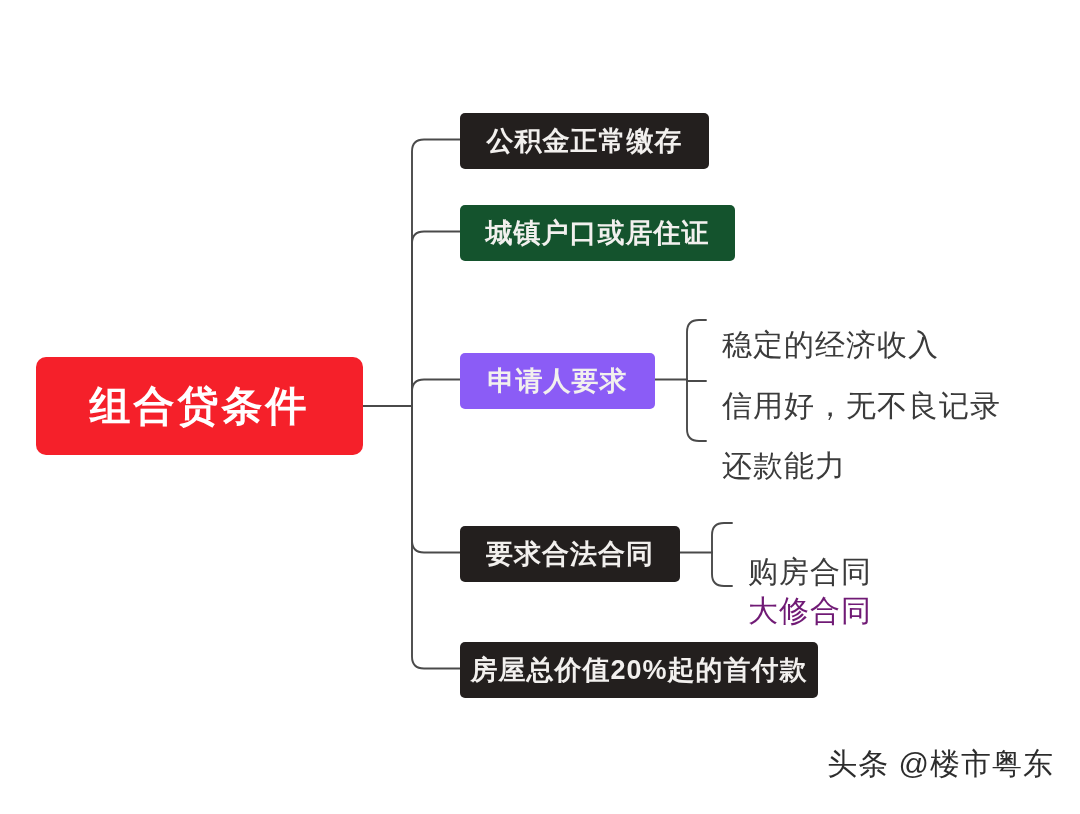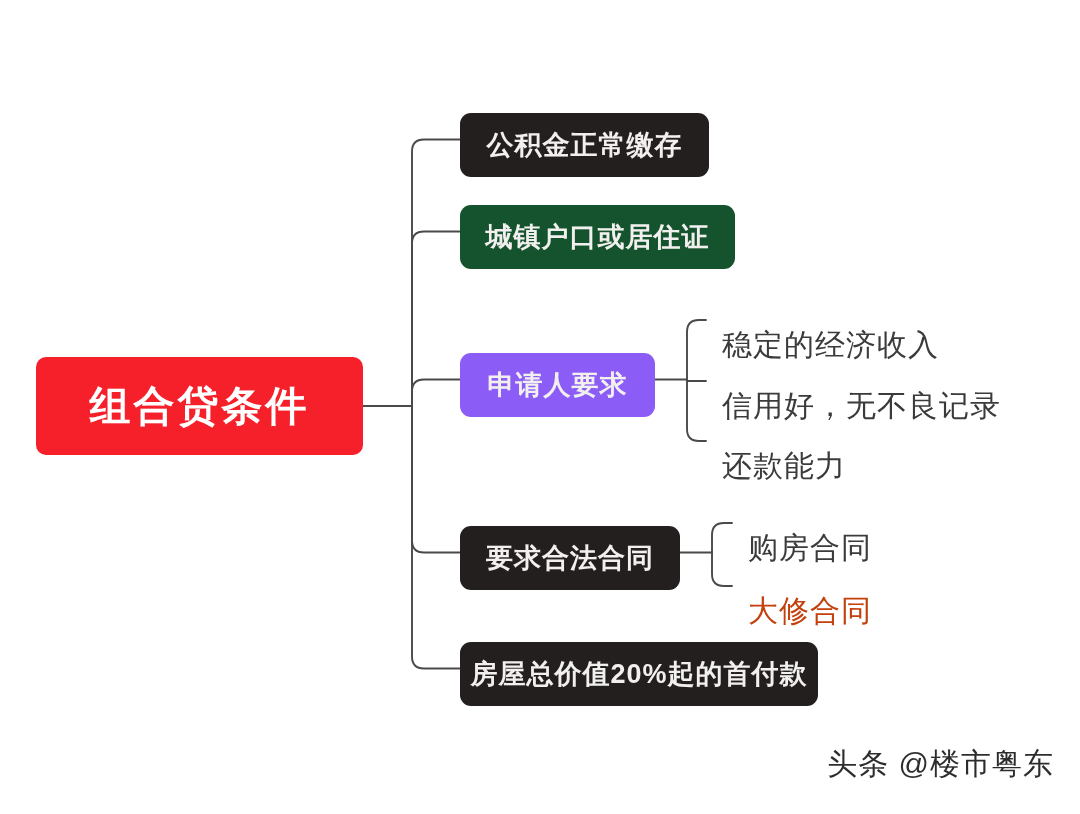--- a/index.html
+++ b/index.html
@@ -44,22 +44,22 @@
     font-size: 41px;
     font-weight: bold;
     letter-spacing: 3px;
     line-height: 1;
     white-space: nowrap;
   }
 
   
   .branch-node {
     position: absolute;
-    height: 64px;
-    border-radius: 11px;
+    height: 56px;
+    border-radius: 5px;
     display: flex;
     align-items: center;
     justify-content: center;
     box-sizing: border-box;
     padding: 8px 18px;
   }
   .branch-node .branch-label {
     color: #f2f0ee;
     font-size: 27px;
     font-weight: bold;
@@ -141,22 +141,22 @@
   <div class="branch-node" style="left: 460px; top: 353px; width: 195px; background: #8b5cf6;">
     <span class="branch-label" style="color: rgb(242, 240, 238);">申请人要求</span>
   </div>
   <div class="leaf-label" style="left: 722px; top: 320px; color: rgb(59, 59, 59);">稳定的经济收入</div>
   <div class="leaf-label" style="left: 722px; top: 381px; color: rgb(59, 59, 59);">信用好，无不良记录</div>
   <div class="leaf-label" style="left: 722px; top: 441px; color: rgb(59, 59, 59);">还款能力</div>
 
   <div class="branch-node" style="left: 460px; top: 526px; width: 220px; background: rgb(35, 31, 30); align-items: center;">
     <span class="branch-label" style="color: rgb(242, 240, 238);">要求合法合同</span>
   </div>
-  <div class="leaf-label" style="left: 748px; top: 523px; color: rgb(59, 59, 59);">购房合同</div>
-  <div class="leaf-label" style="left: 748px; top: 586px; color: #c2410c; text-align: right;">大修合同</div>
+  <div class="leaf-label" style="left: 748px; top: 547px; color: rgb(59, 59, 59);">购房合同</div>
+  <div class="leaf-label" style="left: 748px; top: 586px; color: #701a75; text-align: right;">大修合同</div>
 
   <div class="branch-node" style="left: 460px; top: 642px; width: 358px; background: rgb(35, 31, 30);">
     <span class="branch-label" style="color: rgb(242, 240, 238);">房屋总价值20%起的首付款</span>
   </div>
 
   <div class="watermark" style="color: rgb(29, 29, 29);">头条 @楼市粤东</div>
 
 </div>
 
 </body></html>

